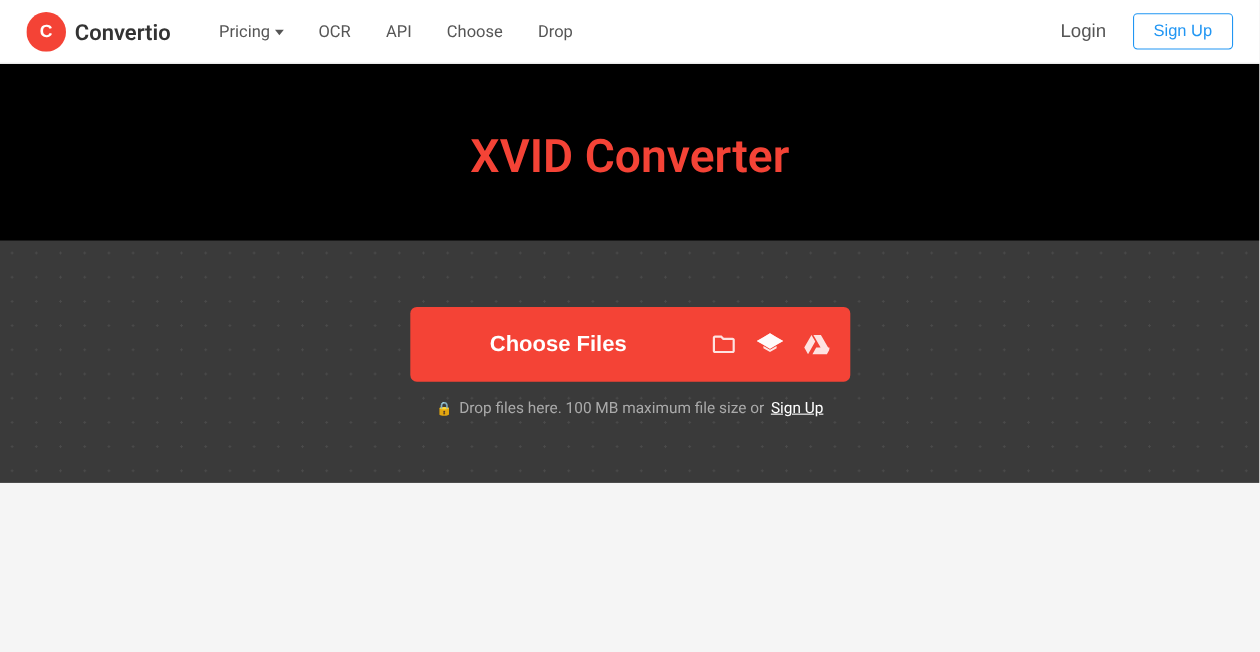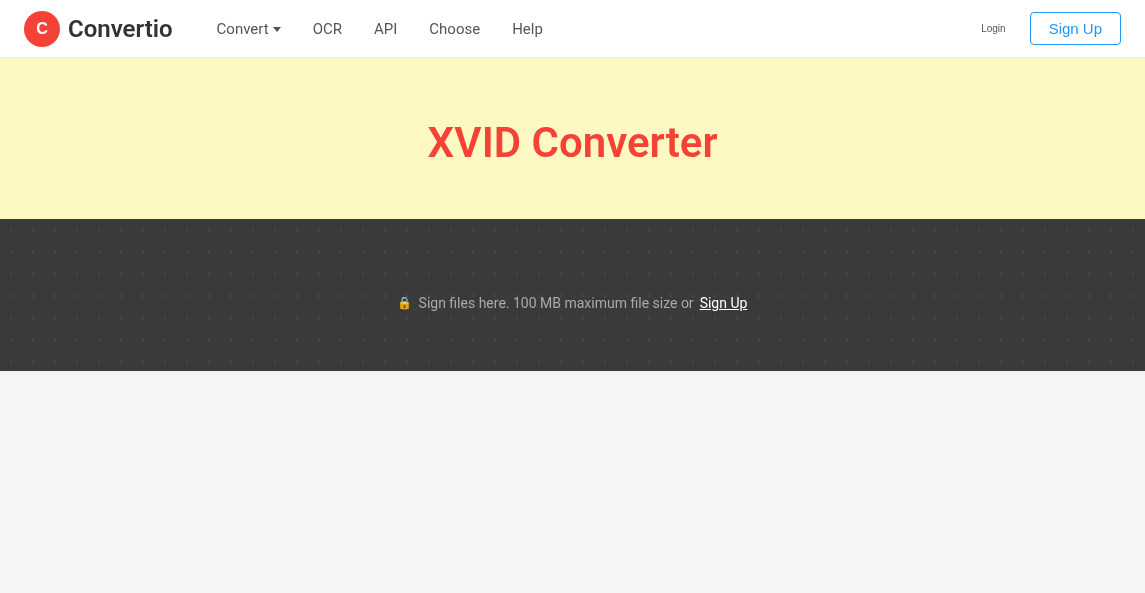--- a/index.html
+++ b/index.html
@@ -26,21 +26,21 @@
       display: flex;
       align-items: center;
       gap: 8px;
       text-decoration: none;
     }
     .logo-icon {
       width: 36px;
       height: 36px;
     }
     .logo-text {
-      font-size: 24px;
+      font-size: 20px;
       font-weight: 600;
       color: #333;
     }
     .nav-links {
       display: flex;
       align-items: center;
       gap: 8px;
     }
     .nav-item {
       display: flex;
@@ -62,40 +62,40 @@
       border-top: 5px solid #555;
       margin-top: 1px;
     }
     .navbar-right {
       display: flex;
       align-items: center;
       gap: 12px;
     }
     .login-btn {
       color: #555;
-      font-size: 10px;
+      font-size: 17px;
       cursor: pointer;
       padding: 8px 12px;
       background: none;
       border: none;
     }
     .signup-btn {
       color: #2196f3;
       font-size: 15px;
       cursor: pointer;
       padding: 7px 18px;
       background: #fff;
       border: 1.5px solid #2196f3;
       border-radius: 4px;
       font-weight: 500;
     }
 
     
     .hero {
-      background: #fef9c3;
+      background: #000000;
       padding: 60px 24px 40px;
       text-align: center;
     }
     .hero-title {
       font-size: 42px;
       font-weight: 600;
       color: #f44336;
       margin-bottom: 12px;
     }
     .hero-subtitle {
@@ -177,47 +177,71 @@
     <a class="logo" href="#">
 
       <svg class="logo-icon" viewBox="0 0 36 36" xmlns="http://www.w3.org/2000/svg">
         <circle cx="18" cy="18" r="18" fill="#f44336"></circle>
         <text x="18" y="23" text-anchor="middle" fill="white" font-size="16" font-weight="bold" font-family="Arial">C</text>
       </svg>
       <span class="logo-text">Convertio</span>
     </a>
     <div class="nav-links">
       <a class="nav-item" href="#">
-        <span>Convert</span>
+        <span>Pricing</span>
         <span class="chevron-down"></span>
       </a>
       <a class="nav-item" href="#">
         <span>OCR</span>
       </a>
       <a class="nav-item" href="#">
         <span>API</span>
       </a>
       <a class="nav-item" href="#">
         <span>Choose</span>
       </a>
       <a class="nav-item" href="#">
-        <span>Help</span>
+        <span>Drop</span>
       </a>
     </div>
   </div>
   <div class="navbar-right">
     <button class="login-btn">Login</button>
     <button class="signup-btn">Sign Up</button>
   </div>
 </nav>
 
 <section class="hero">
   <h1 class="hero-title">XVID Converter</h1>
 </section>
 
 <section class="drop-zone-container">
+  <button class="choose-files-btn">
+    <span class="choose-files-label">Choose Files</span>
+    <div class="btn-icons">
+
+      <span class="btn-icon-item">
+        <svg viewBox="0 0 24 24" xmlns="http://www.w3.org/2000/svg">
+          <path d="M20 6h-8l-2-2H4c-1.1 0-2 .9-2 2v12c0 1.1.9 2 2 2h16c1.1 0 2-.9 2-2V8c0-1.1-.9-2-2-2zm0 12H4V6h5.17l2 2H20v10z"></path>
+        </svg>
+      </span>
+
+      <span class="btn-icon-item">
+        <svg viewBox="0 0 24 24" xmlns="http://www.w3.org/2000/svg">
+          <path d="M12 2L6 5.5 12 9 18 5.5 12 2zM6 12.5L12 9l6 3.5-6 3.5-6-3.5zM6 5.5L12 9 6 12.5 0 9l6-3.5zM18 5.5L12 9l6 3.5 6-3.5-6-3.5zM6 13.5l6 3.5 6-3.5 -6 3.5-6-3.5z"></path>
+          <path d="M6 5.5L0 9l6 3.5 6-3.5-6-3.5zM18 5.5l-6 3.5 6 3.5 6-3.5-6-3.5zM12 2L6 5.5 12 9l6-3.5L12 2zM6 12.5L12 16l6-3.5-6-3.5-6 3.5zM12 17l-6-3.5v2L12 19l6-3.5v-2L12 17z"></path>
+        </svg>
+      </span>
+
+      <span class="btn-icon-item">
+        <svg viewBox="0 0 24 24" xmlns="http://www.w3.org/2000/svg">
+          <path d="M7.71 3.5L1.15 15l3.43 6 6.56-11.5-3.43-6zM22.85 15L16.29 3.5h-6.86l6.56 11.5H22.85zM8.58 21h13.12l3.43-6H12.01L8.58 21z"></path>
+        </svg>
+      </span>
+    </div>
+  </button>
 
   <div class="drop-hint">
     <span class="lock-icon">🔒</span>
-    <span>Sign files here. 100 MB maximum file size or</span>
+    <span>Drop files here. 100 MB maximum file size or</span>
     <a href="#">Sign Up</a>
   </div>
 </section>
 
 </body></html>

